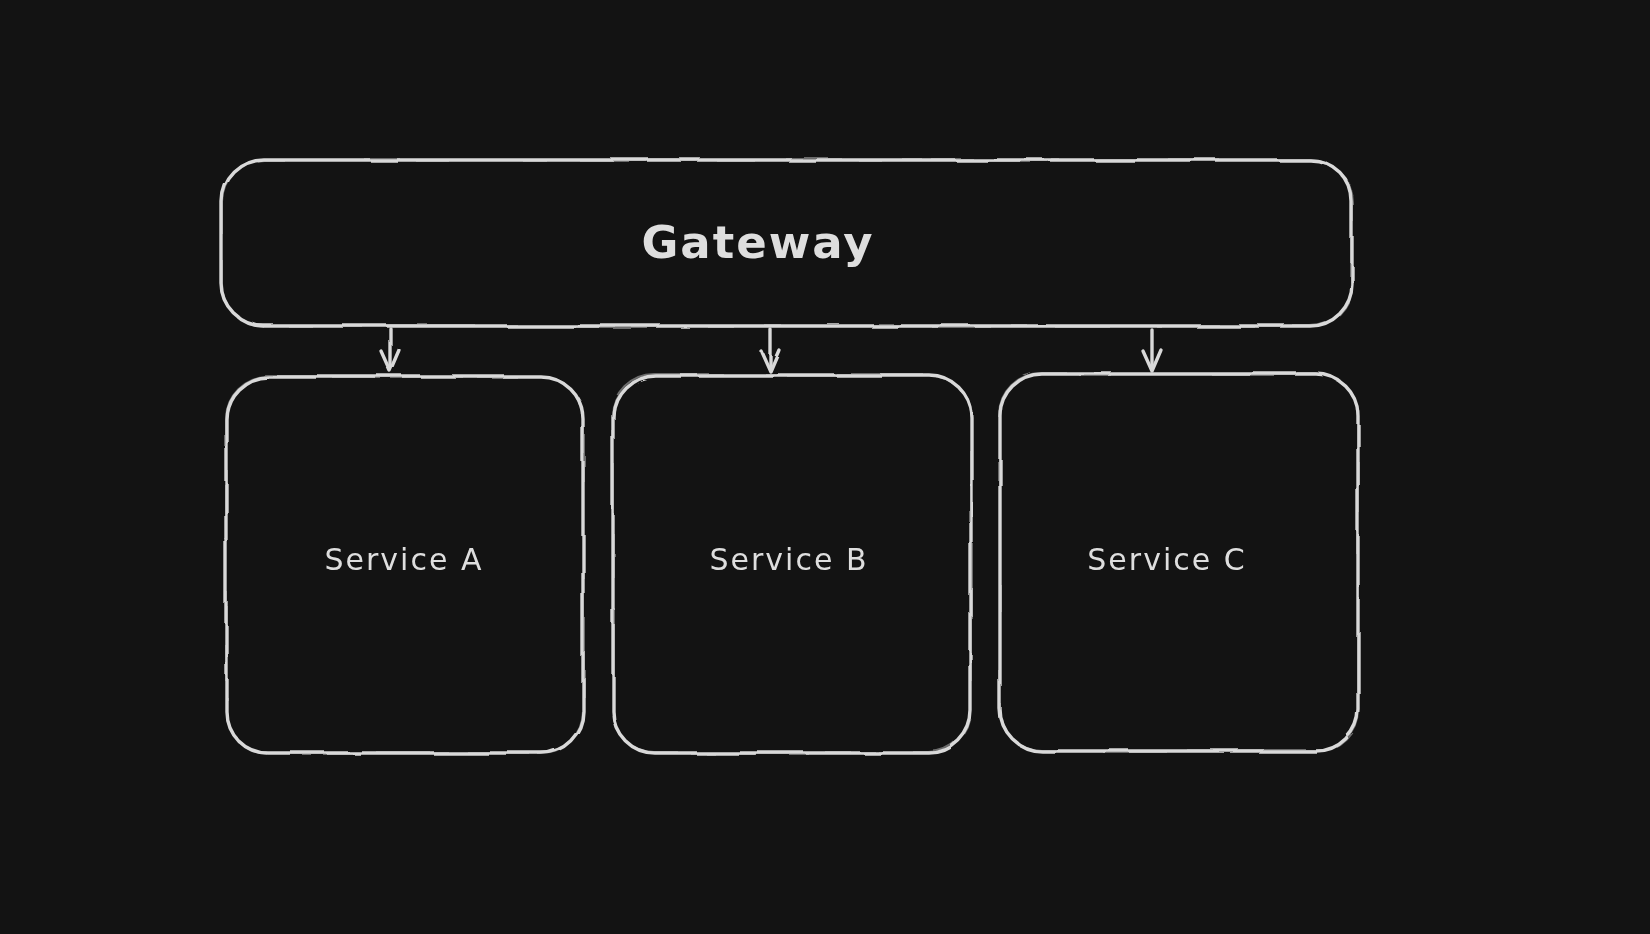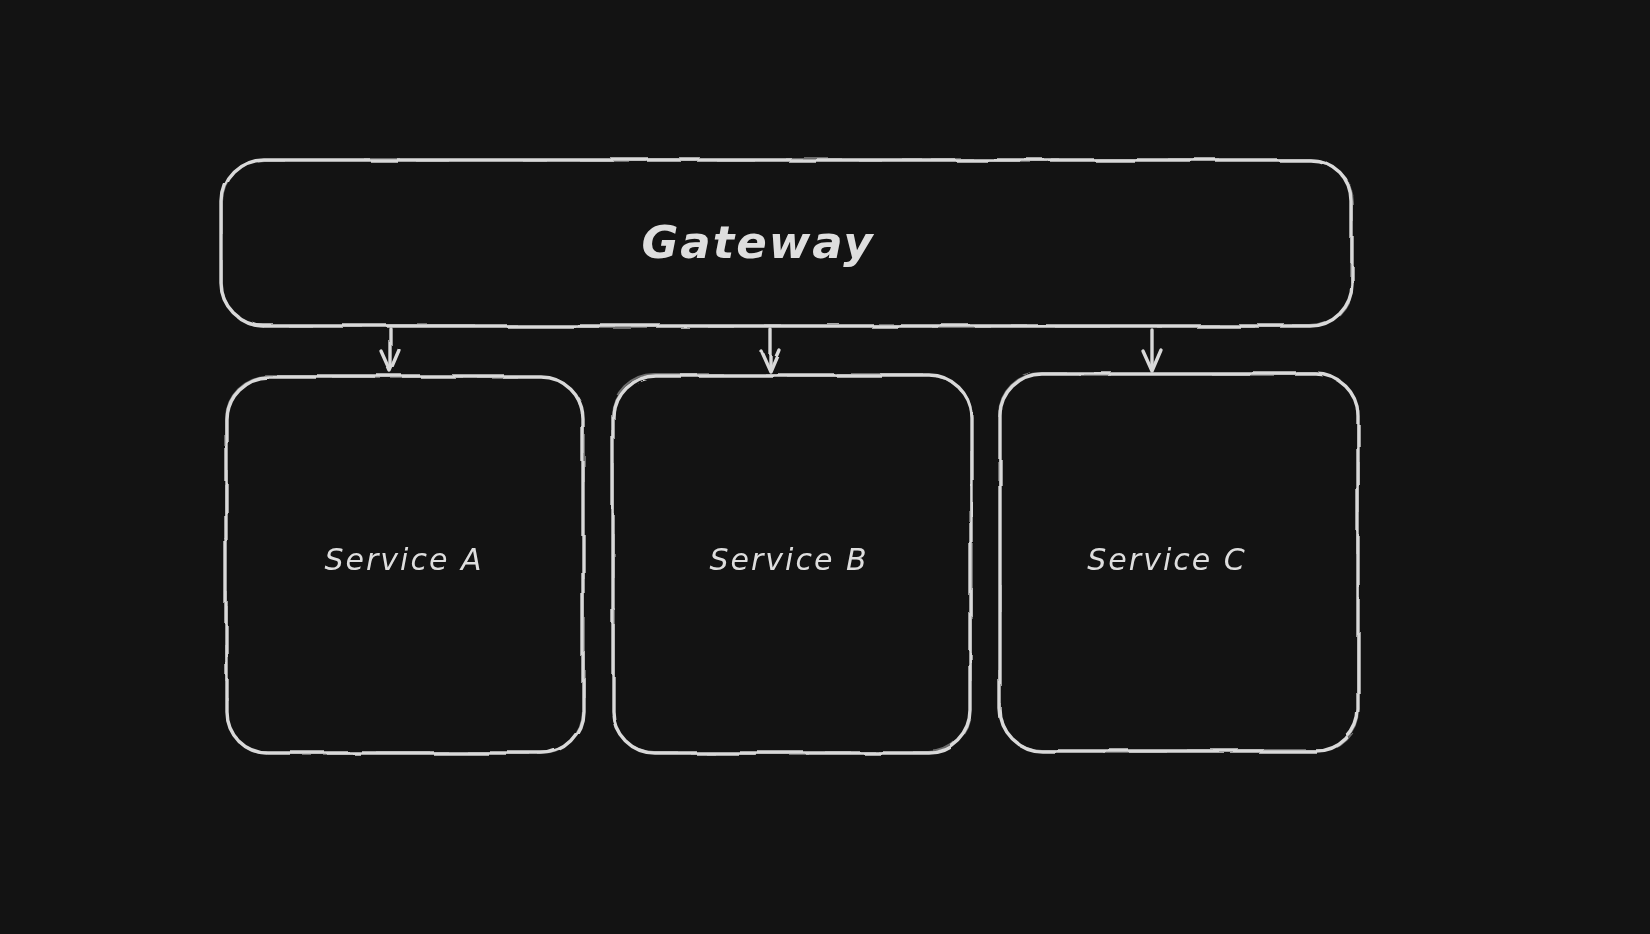--- a/index.html
+++ b/index.html
@@ -13,21 +13,20 @@
     height: 934px;
     overflow: hidden;
     background: var(--bg);
     font-family: "DejaVu Sans", sans-serif;
   }
   .canvas-wrap {
     position: relative;
     width: 1482px;
     height: 934px;
     background: var(--bg);
-    font-style: italic;
   }
   svg.diagram {
     position: absolute;
     inset: 0;
     display: block;
   }
   .shape-stroke {
     fill: none;
     stroke: var(--stroke);
     stroke-width: 3.4;

